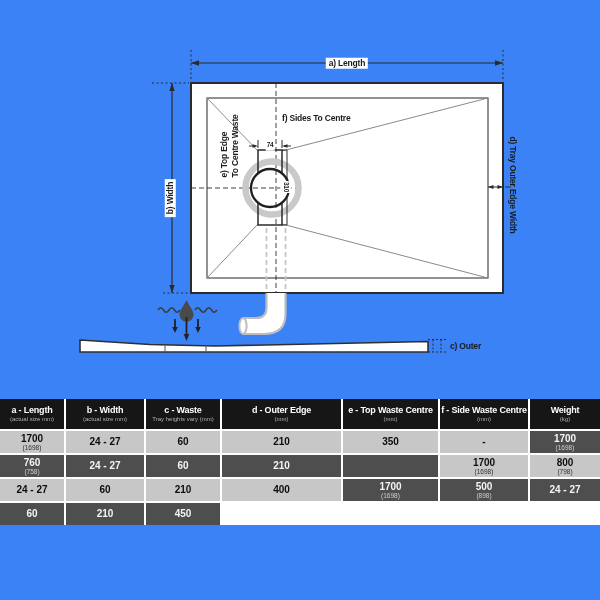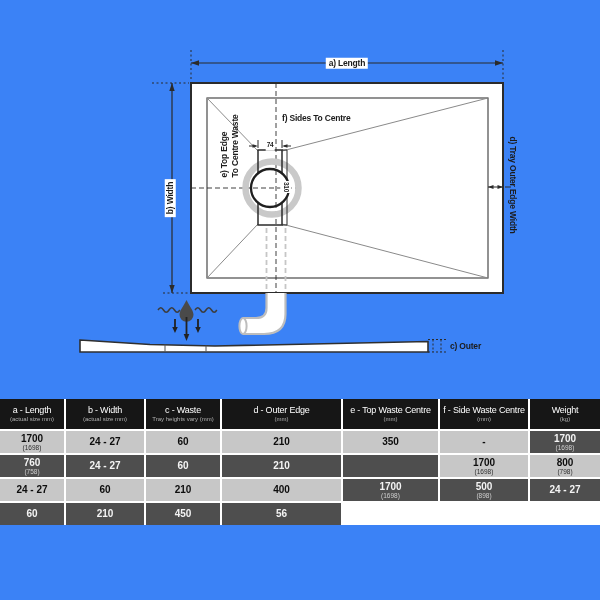--- a/index.html
+++ b/index.html
@@ -18,21 +18,21 @@
   .rotCW{transform:translate(-50%,-50%) rotate(90deg);}
   .tiny{font-size:6.5px;letter-spacing:-0.3px;}
 
   
   .spec-table{position:absolute;left:0;top:399px;width:600px;
       display:grid;grid-template-columns:64px 78px 74px 119px 95px 88px 70px;
       grid-auto-rows:auto;gap:2px;background:#fff;}
   .cell{display:flex;flex-direction:column;align-items:center;justify-content:center;
         text-align:center;}
   .head{background:#161616;height:30px;}
-  .hv{color:#fff;font-weight:normal;font-size:9px;letter-spacing:-0.2px;line-height:10px;}
+  .hv{color:#fff;font-weight:bold;font-size:9px;letter-spacing:-0.2px;line-height:10px;}
   .hs{color:#b0b0b0;font-size:6px;line-height:7px;margin-top:1px;}
   .light{background:#c7c7c7;height:22px;}
   .dark{background:#4e4e4e;height:22px;}
   .v{font-weight:bold;font-size:10px;line-height:10px;}
   .s{font-size:6.5px;line-height:7px;}
   .light .v{color:#0d0d0d;} .light .s{color:#2e2e2e;}
   .dark .v{color:#f4f4f4;} .dark .s{color:#cfcfcf;}
 </style>
 </head>
 <body>
@@ -222,18 +222,15 @@
       </div>
     <div class="cell dark">
         <span class="v">60</span>
       </div>
     <div class="cell dark">
         <span class="v">210</span>
       </div>
     <div class="cell dark">
         <span class="v">450</span>
       </div>
-    <div class="cell dark">
-        <span class="v">56</span>
-      </div>
   </div>
 
 </div>
 
 </body></html>

